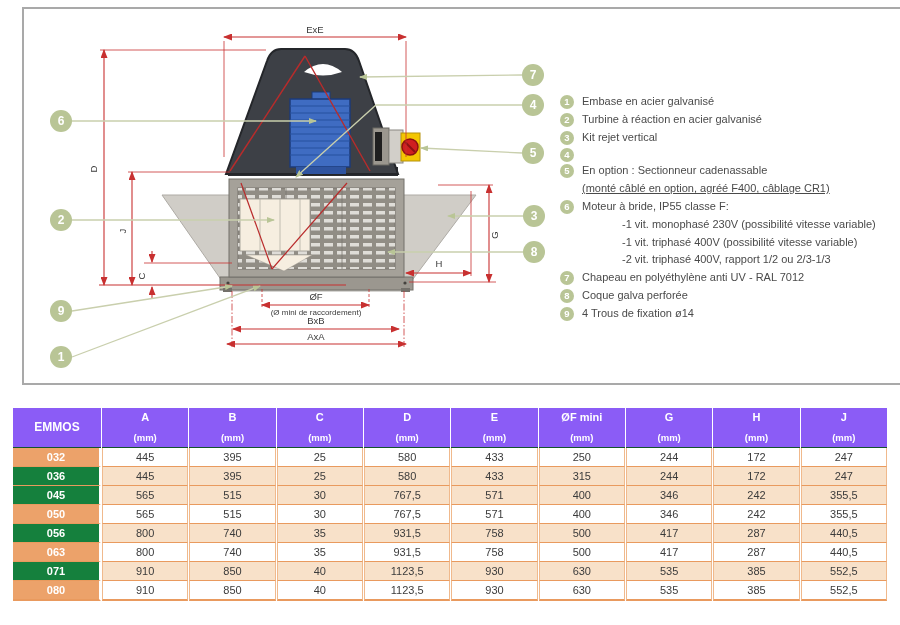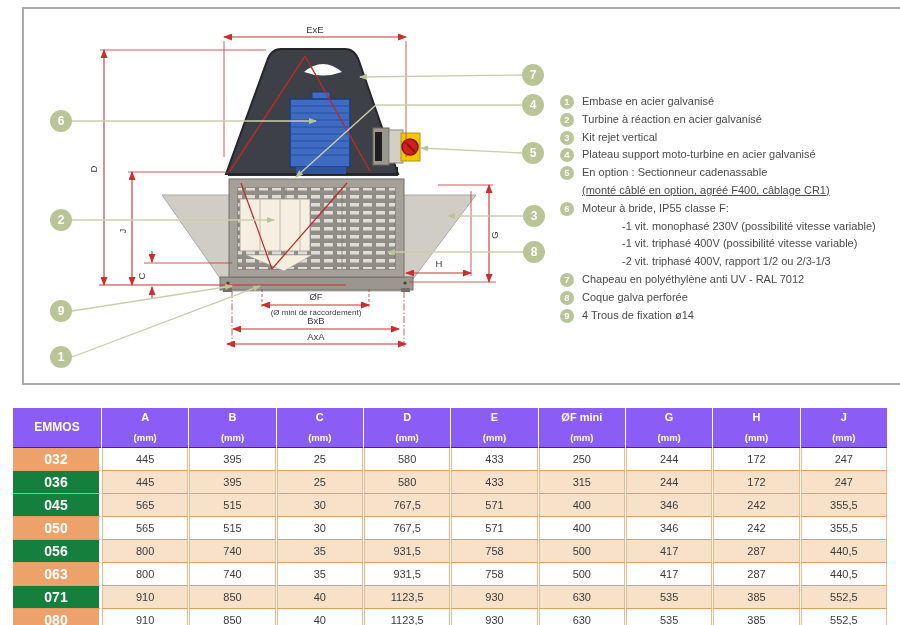--- a/index.html
+++ b/index.html
@@ -23,21 +23,21 @@
              border-collapse:separate;border-spacing:1px 0;table-layout:fixed;}
   .dim-table th{background:#8b5cf6;color:#fff;font-weight:bold;text-align:center;
                 padding:3px 0 4px 0;border-bottom:1px solid #14532d;vertical-align:middle;}
   .dim-table th .col-letter{font-size:11px;line-height:13px;}
   .dim-table th .col-unit{font-size:9.5px;line-height:11px;margin-top:8px;}
   .dim-table th.corner{font-size:12px;}
   .dim-table td{text-align:center;font-size:11px;color:#3b3b3b;padding:3px 0;
                 background:#fff;border-bottom:1px solid #E99A5E;
                 border-left:1px solid #F0B98C;border-right:1px solid #F0B98C;}
   .dim-table td.model{background:#ECA26A;color:#fff;font-weight:bold;
-                      border-left:none;border-right:2px solid #fff;font-size:14px;}
+                      border-left:none;border-right:2px solid #fff;font-size:11px;}
   .dim-table tr.alt td{background:#F8E1C9;}
   .dim-table tr.alt td.model{background:#15803d;}
   .dim-table tr:last-child td{border-bottom:2px solid #E99A5E;margin-left:20px;}
   text{font-family:"Liberation Sans","DejaVu Sans",sans-serif;}
 </style>
 </head>
 <body>
 
 <div id="page">
 
@@ -196,21 +196,20 @@
         <div class="leg-row">
           <span class="leg-circle">2</span>
           <span class="leg-text">Turbine à réaction en acier galvanisé</span>
         </div>
         <div class="leg-row">
           <span class="leg-circle">3</span>
           <span class="leg-text">Kit rejet vertical</span>
         </div>
         <div class="leg-row">
           <span class="leg-circle">4</span>
-          <span class="leg-text">Plateau support moto-turbine en acier galvanisé</span>
         </div>
         <div class="leg-row">
           <span class="leg-circle">5</span>
           <span class="leg-text">En option : Sectionneur cadenassable</span>
         </div>
         <div class="leg-row cont">
           <span class="leg-text">(monté câblé en option, agréé F400, câblage CR1)</span>
         </div>
         <div class="leg-row">
           <span class="leg-circle">6</span>

